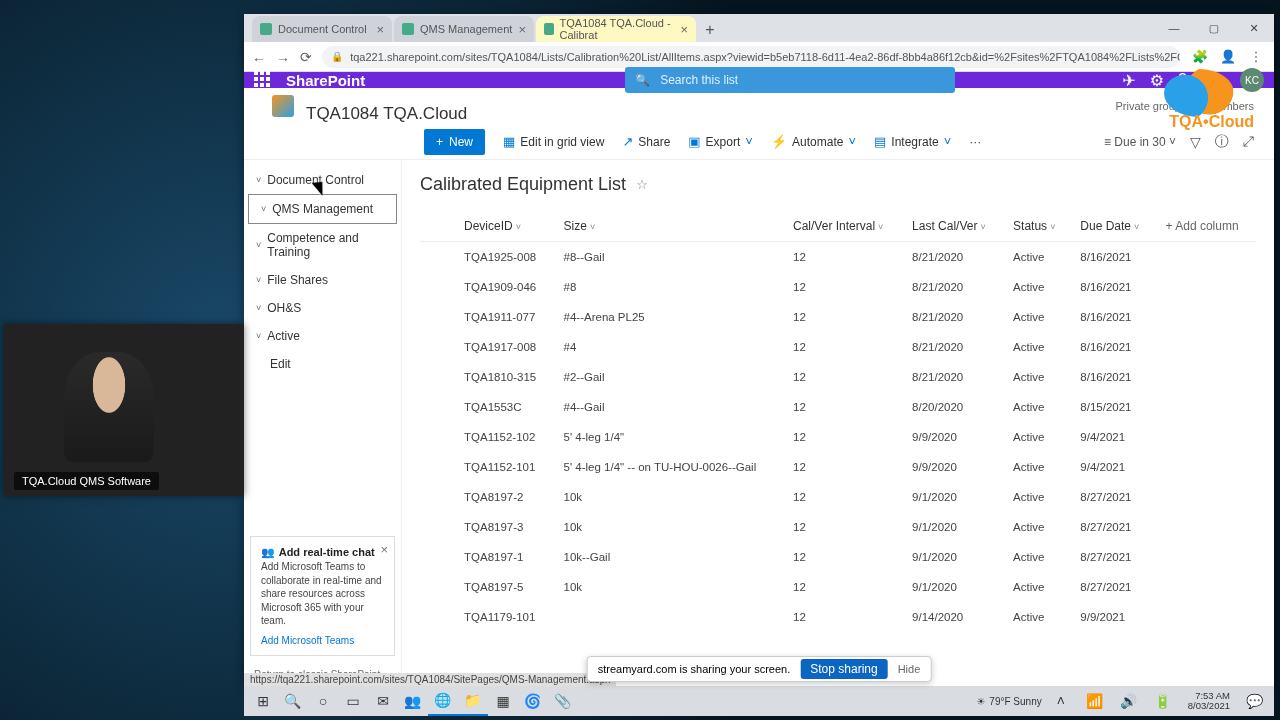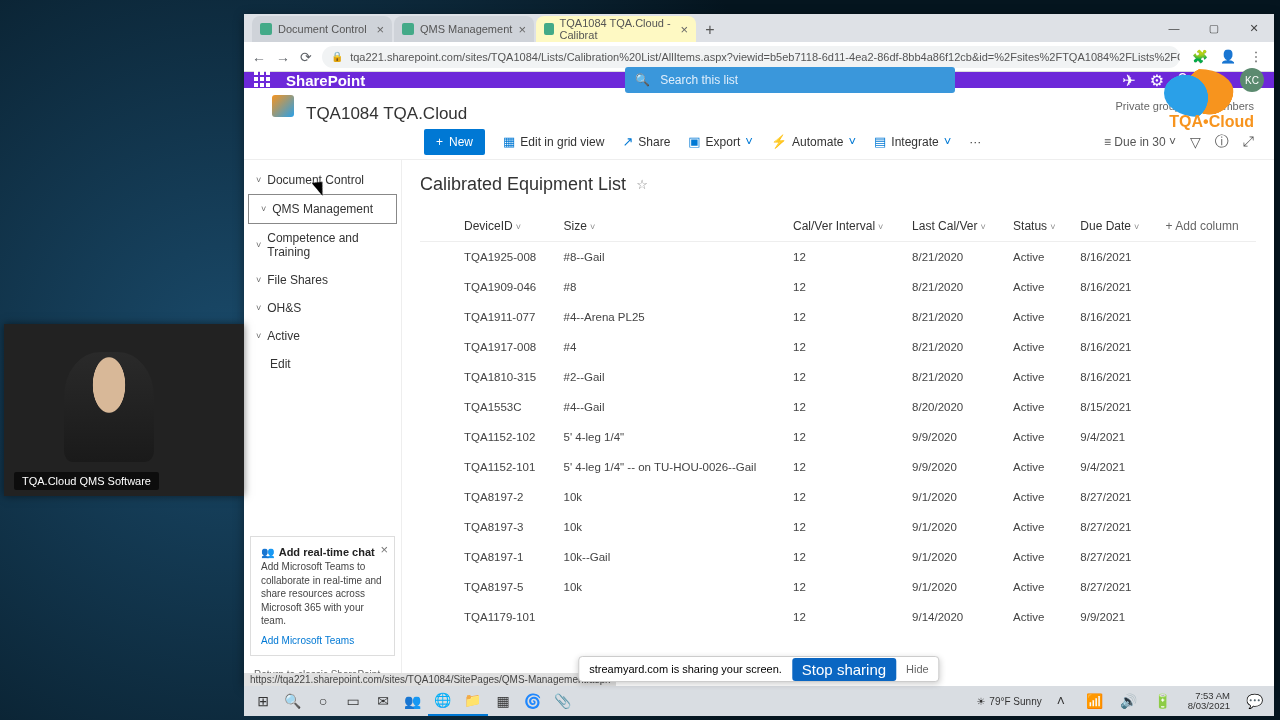--- a/index.html
+++ b/index.html
@@ -71,21 +71,21 @@
 .table-wrap { margin-top: 16px; flex: 1; overflow: auto; }
 table { width: 100%; border-collapse: collapse; font-size: 11.5px; color: #444; }
 thead th { text-align: left; font-weight: 400; color: #333; padding: 8px 10px; border-bottom: 1px solid #eee; font-size: 12px; white-space: nowrap; }
 thead th .sort { font-size: 9px; color: #888; margin-left: 3px; }
 tbody td { padding: 9px 10px; border-bottom: 0; vertical-align: top; }
 td.sel-col, th.sel-col { width: 34px; }
 .add-col { color: #666; font-size: 12px; }
 
 
 .share-bar { position: absolute; bottom: 4px; left: 50%; transform: translateX(-50%); background: #fff; border: 1px solid #ccc; border-radius: 4px; height: 26px; display: flex; align-items: center; padding: 0 10px; gap: 10px; font-size: 11px; z-index: 60; box-shadow: 0 2px 6px rgba(0,0,0,.2); }
-.share-bar .stop { background: #0a66c2; color: #fff; padding: 3px 10px; border-radius: 3px; font-size: 15px; }
+.share-bar .stop { background: #0a66c2; color: #fff; padding: 3px 10px; border-radius: 3px; font-size: 12px; }
 .share-bar .hide { color: #666; }
 
 
 .status-url { position: absolute; bottom: 0; left: 0; background: #e0e0e0; font-size: 10px; color: #444; padding: 1px 6px; z-index: 55; }
 
 
 .webcam { position: absolute; left: 4px; top: 280px; width: 240px; height: 172px; background: #222; z-index: 40; box-shadow: 0 0 8px rgba(0,0,0,.5); margin-top: 44px; }
 .webcam .person { position: absolute; left: 60px; bottom: 34px; width: 90px; height: 110px; background: radial-gradient(ellipse at 50% 30%, #d8b898 25%, transparent 26%), linear-gradient(#2a2a2a, #1a1a1a); border-radius: 40% 40% 10% 10%; }
 .webcam .caption { position: absolute; bottom: 6px; left: 10px; background: rgba(0,0,0,.6); color: #fff; font-size: 11px; padding: 3px 8px; border-radius: 2px; }
 

